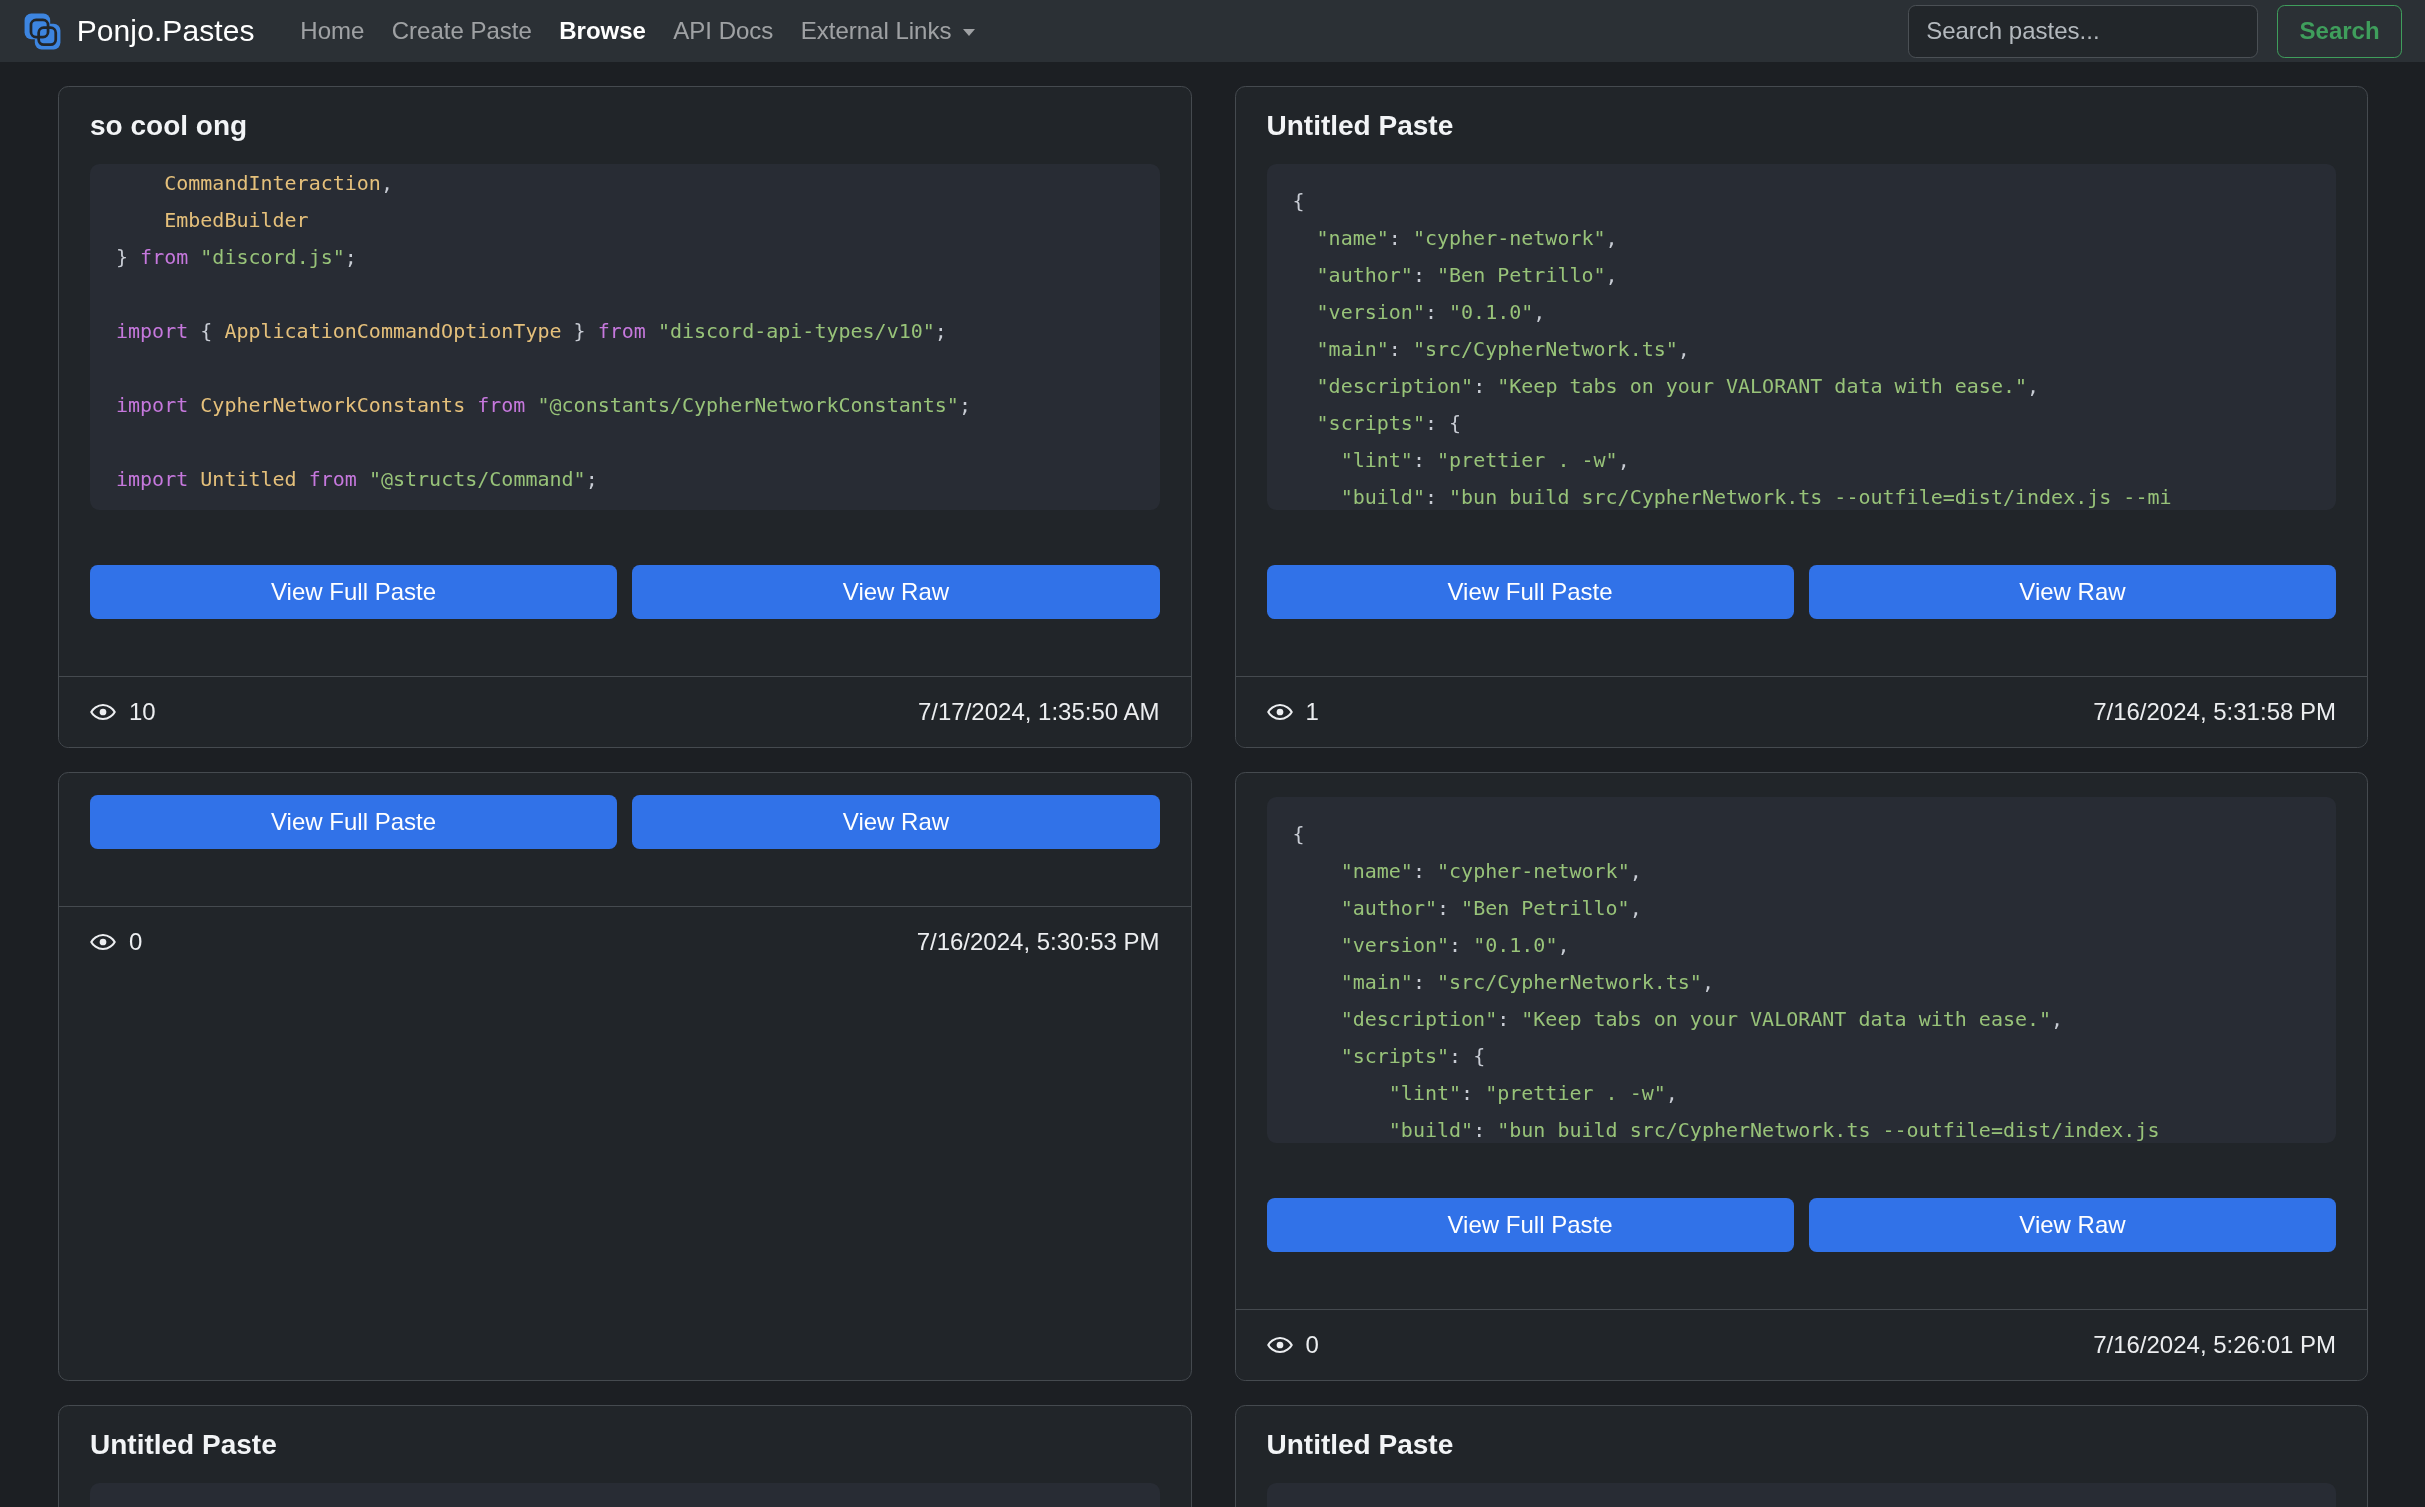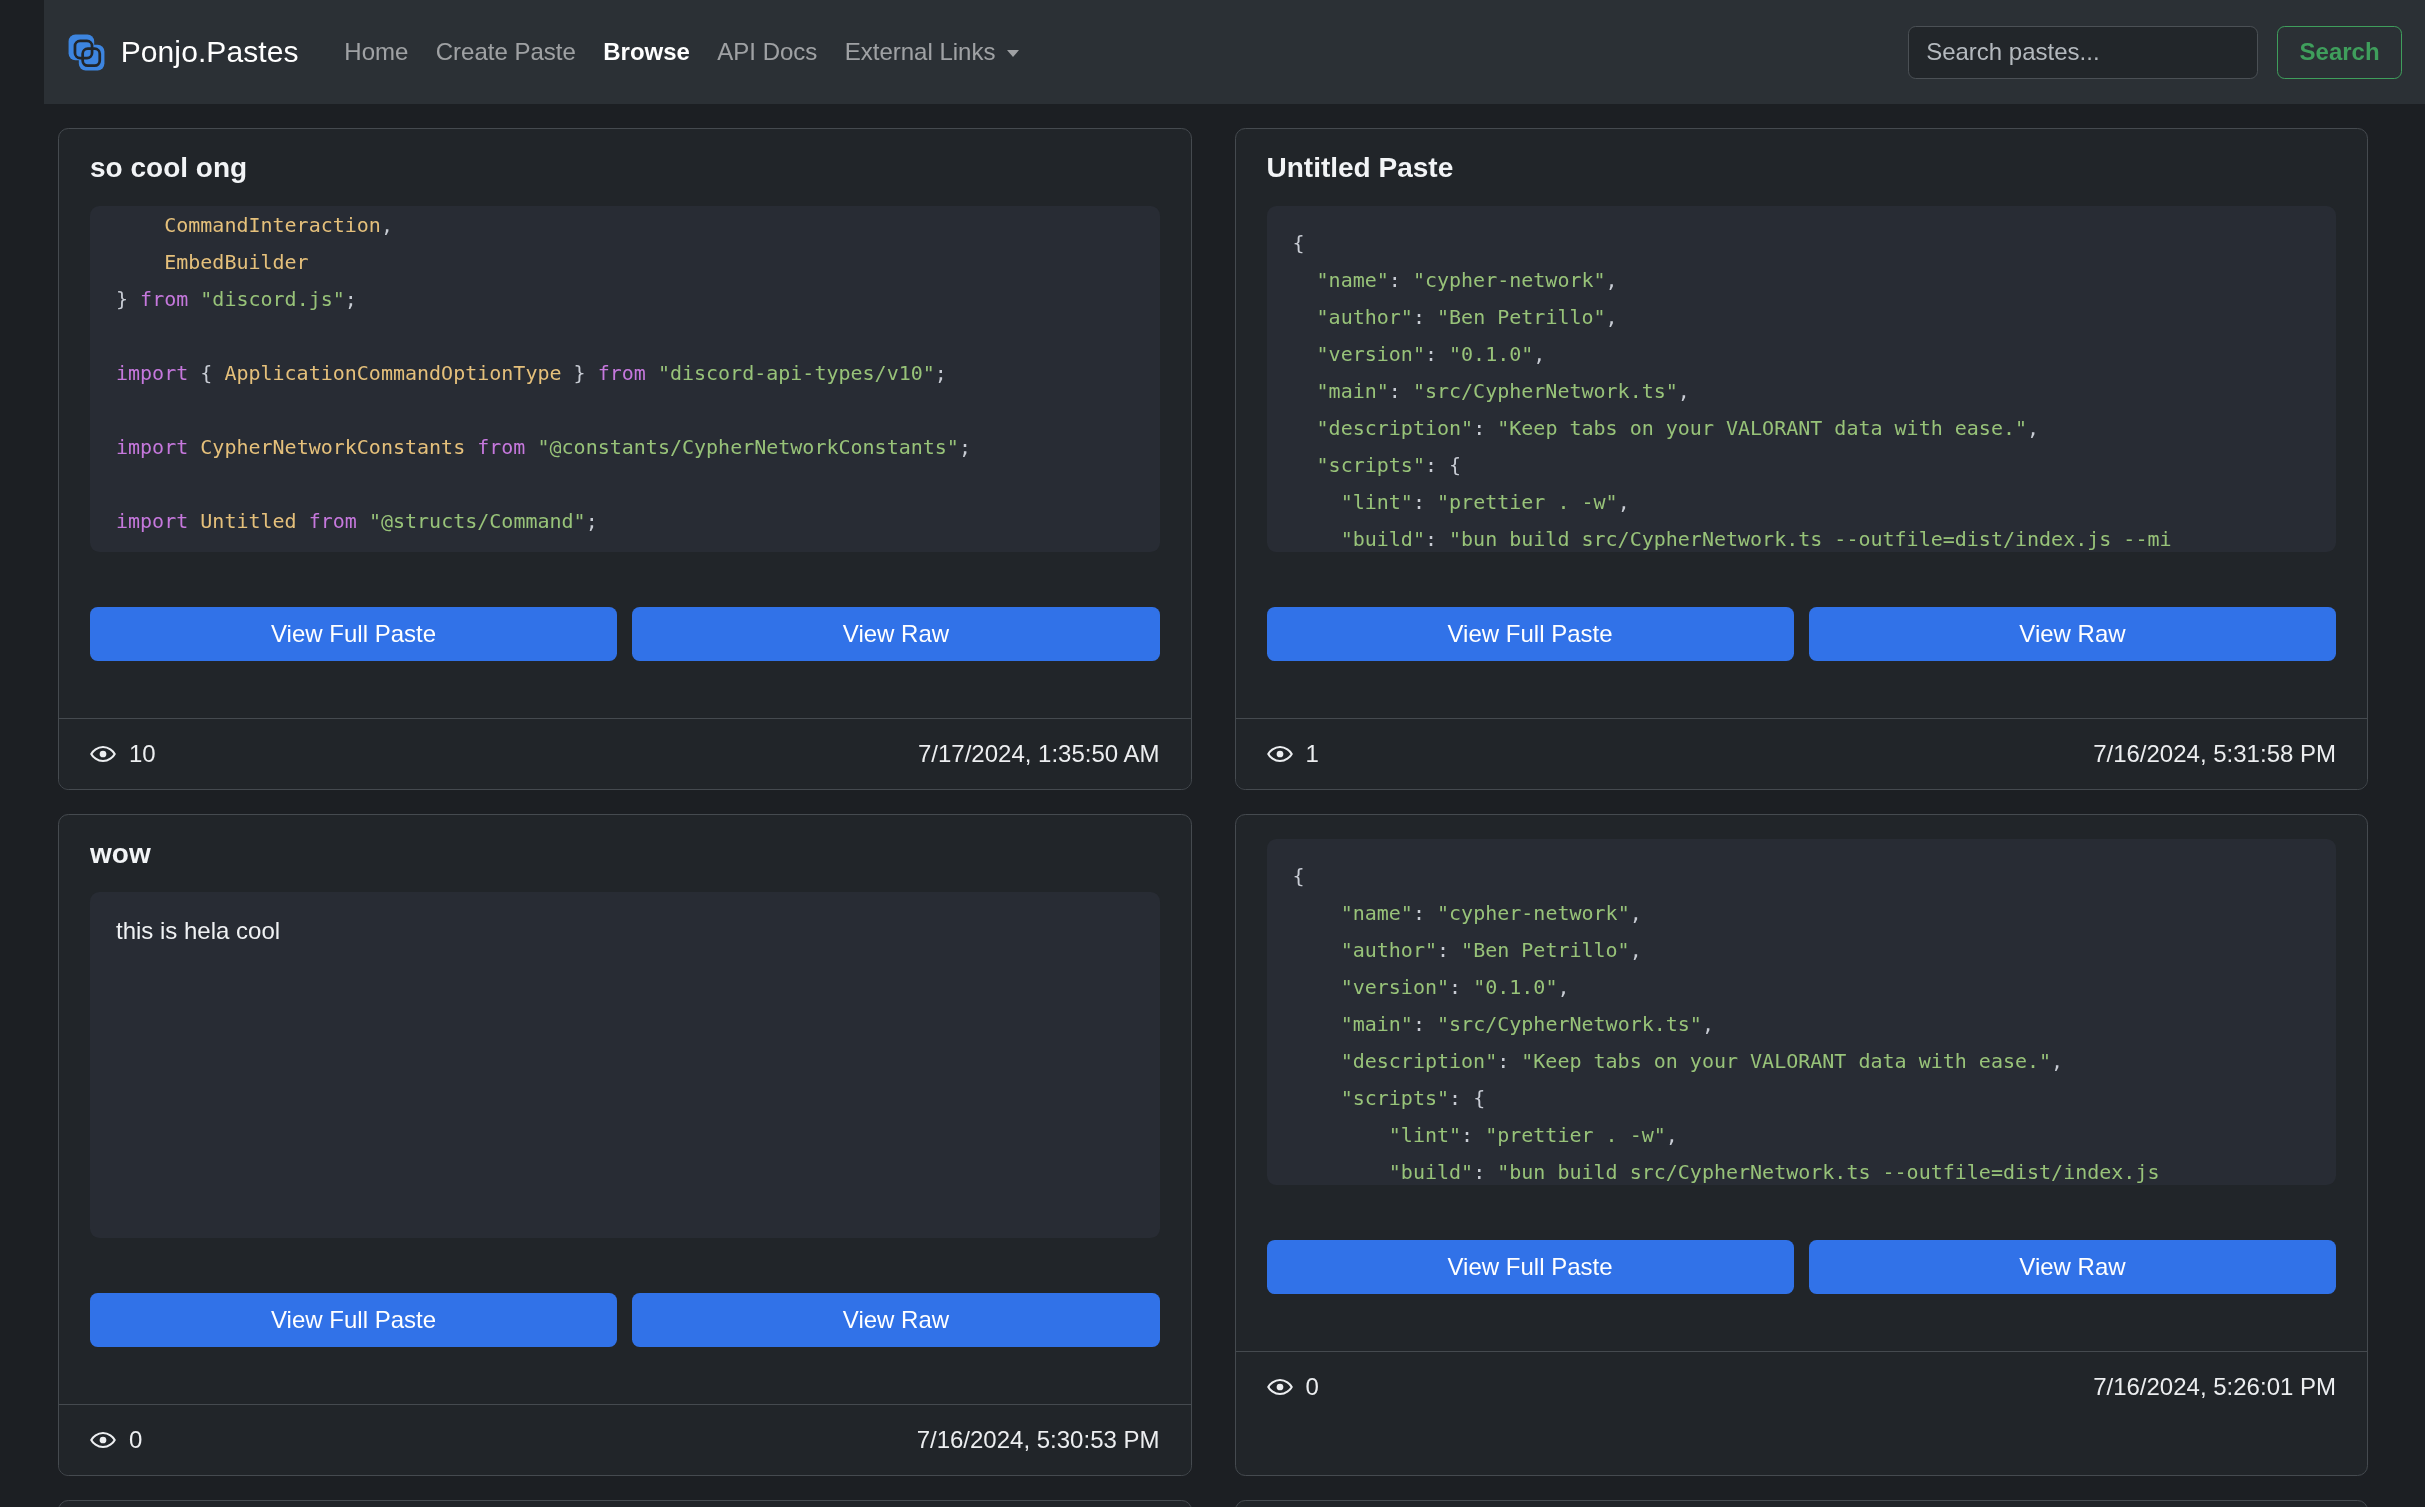--- a/index.html
+++ b/index.html
@@ -7,27 +7,26 @@
   html, body {
     margin: 0; padding: 0;
     width: 2426px; height: 1508px;
     overflow: hidden;
     background: #1c1f23;
     font-family: "Liberation Sans", sans-serif;
   }
 
   
   .navbar {
-    height: 104px;
+    height: 62px;
     background: #2b3035;
     display: flex;
     align-items: center;
     padding: 0 24px 0 22px;
     gap: 0;
-    margin-left: 44px;
   }
   .brand {
     display: flex;
     align-items: center;
     gap: 13.7px;
     margin-right: 32px;
     text-decoration: none;
   }
   .brand-logo {
     width: 41px; height: 41px;
@@ -301,26 +300,20 @@
             <svg class="eye-icon" viewBox="0 0 24 24">
               <path d="M12 5.5C6.8 5.5 2.6 9.1 1.2 12c1.4 2.9 5.6 6.5 10.8 6.5S21.4 14.9 22.8 12C21.4 9.1 17.2 5.5 12 5.5z" fill="none" stroke="#eceef0" stroke-width="1.9"></path>
               <circle cx="12" cy="12" r="3.1" fill="#eceef0"></circle>
             </svg>
             <span>1</span>
           </div>
           <div class="timestamp">7/16/2024, 5:31:58 PM</div>
         </div>
       </div>
       <div class="card">
-        <div class="card-body">
-          <div class="card-title">wow</div>
-          <div class="plainbox">
-            <p class="plaintext">this is hela cool</p>
-          </div>
-        </div>
         <div class="btn-row">
           <button class="btn">View Full Paste</button>
           <button class="btn">View Raw</button>
         </div>
         <div class="card-footer">
           <div class="views">
             <svg class="eye-icon" viewBox="0 0 24 24">
               <path d="M12 5.5C6.8 5.5 2.6 9.1 1.2 12c1.4 2.9 5.6 6.5 10.8 6.5S21.4 14.9 22.8 12C21.4 9.1 17.2 5.5 12 5.5z" fill="none" stroke="#eceef0" stroke-width="1.9"></path>
               <circle cx="12" cy="12" r="3.1" fill="#eceef0"></circle>
             </svg>

